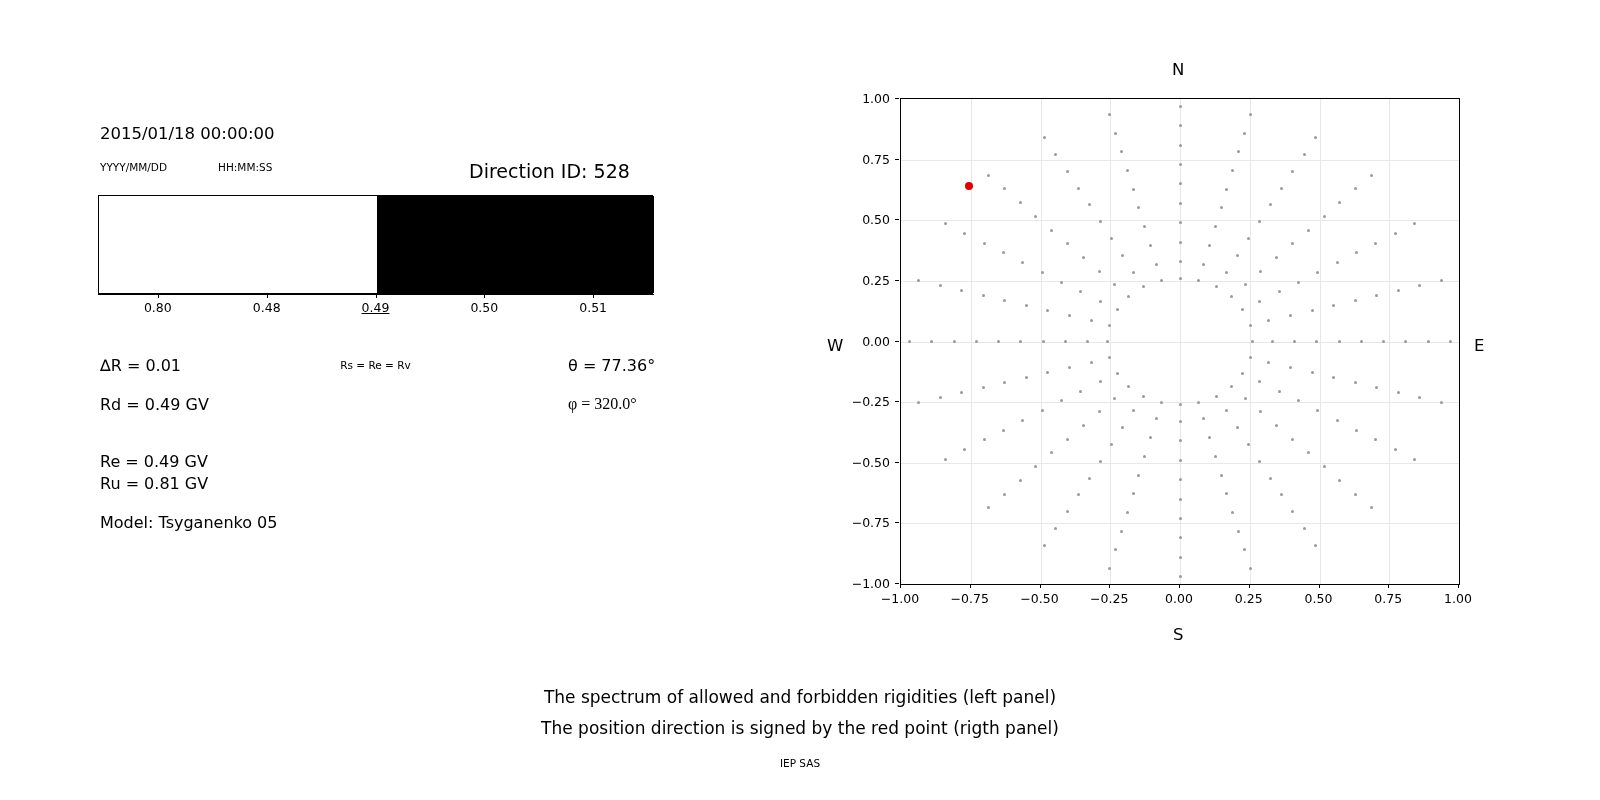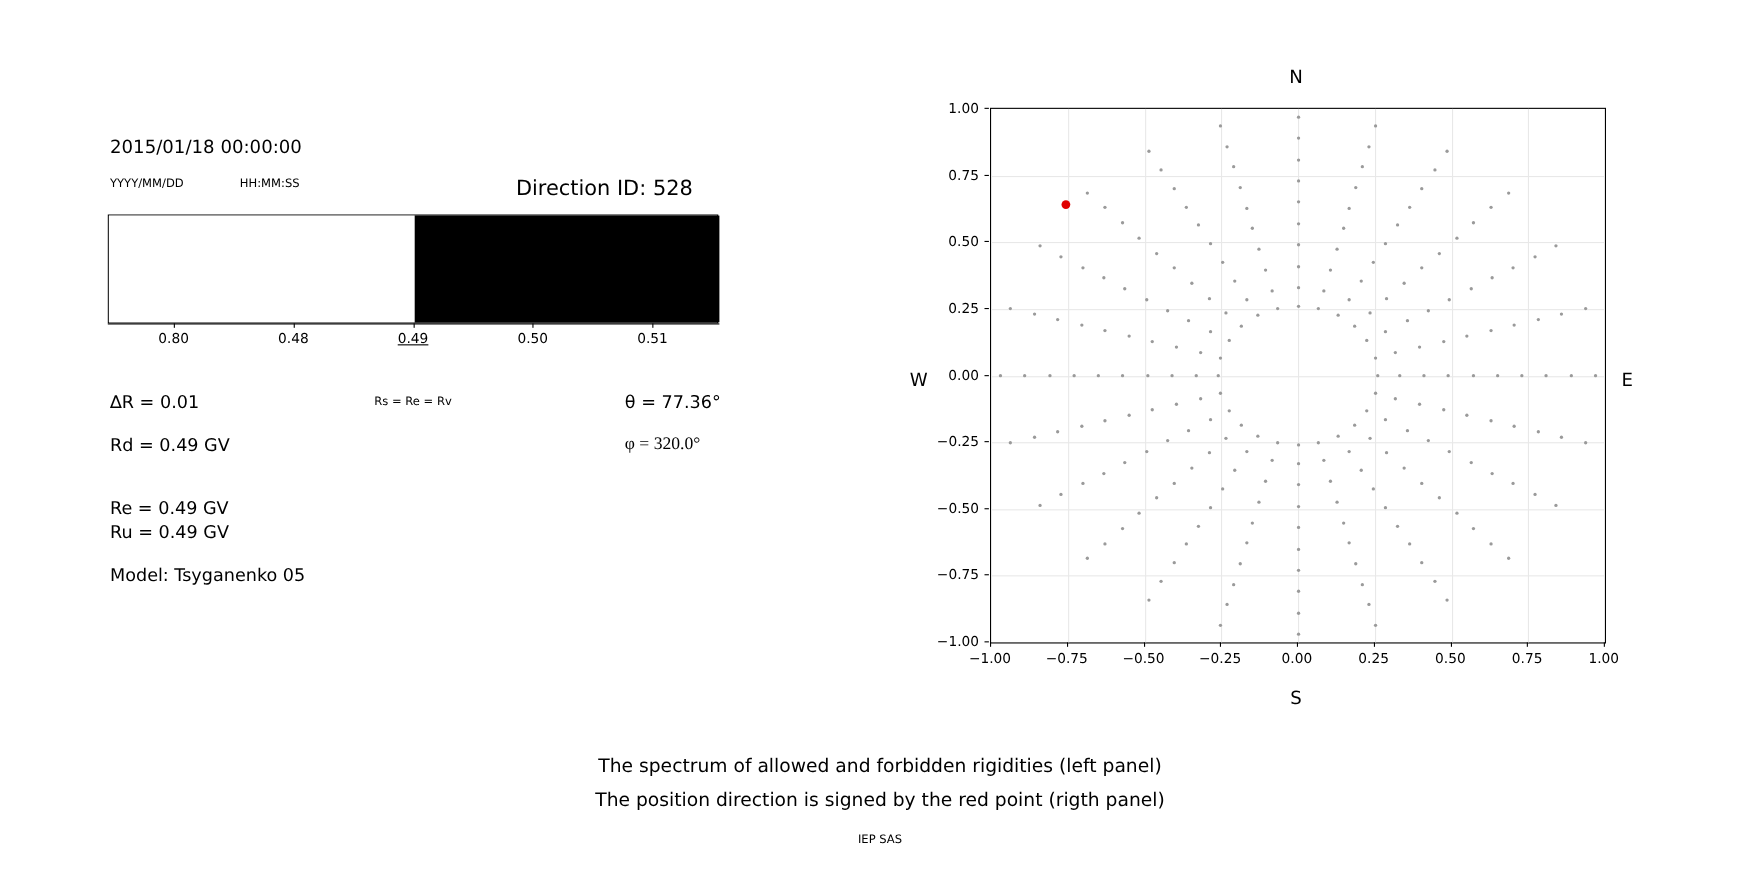--- a/index.html
+++ b/index.html
@@ -192,21 +192,21 @@
       <div class="tick" style="left: 484.324px;"></div>
       <div class="ticklabel" style="left: 484.324px;">0.50</div>
       <div class="tick" style="left: 593.147px;"></div>
       <div class="ticklabel" style="left: 593.147px;">0.51</div>
     </div>
   <div class="txt axis-caption" id="spec-xlabel" style="left: 375.5px; margin-top: 30px;">Rs = Re = Rv</div>
 
   <div class="txt lbl l-dR">∆R = 0.01</div>
   <div class="txt lbl l-Rd">Rd = 0.49 GV</div>
   <div class="txt lbl l-Re">Re = 0.49 GV</div>
-  <div class="txt lbl l-Ru">Ru = 0.49 GV</div>
+  <div class="txt lbl l-Ru">Ru = 0.81 GV</div>
   <div class="txt lbl l-mod">Model: Tsyganenko 05</div>
   <div class="txt lbl l-th">θ = 77.36°</div>
   <div class="txt lbl l-ph">φ = 320.0°</div>
 </div>
 
 <div class="panel-right" id="polar-panel">
     <div class="grid-v" style="left: 69.75px;"></div>
     <div class="grid-v" style="left: 139.5px;"></div>
     <div class="grid-v" style="left: 209.25px;"></div>
     <div class="grid-v" style="left: 279px;"></div>

